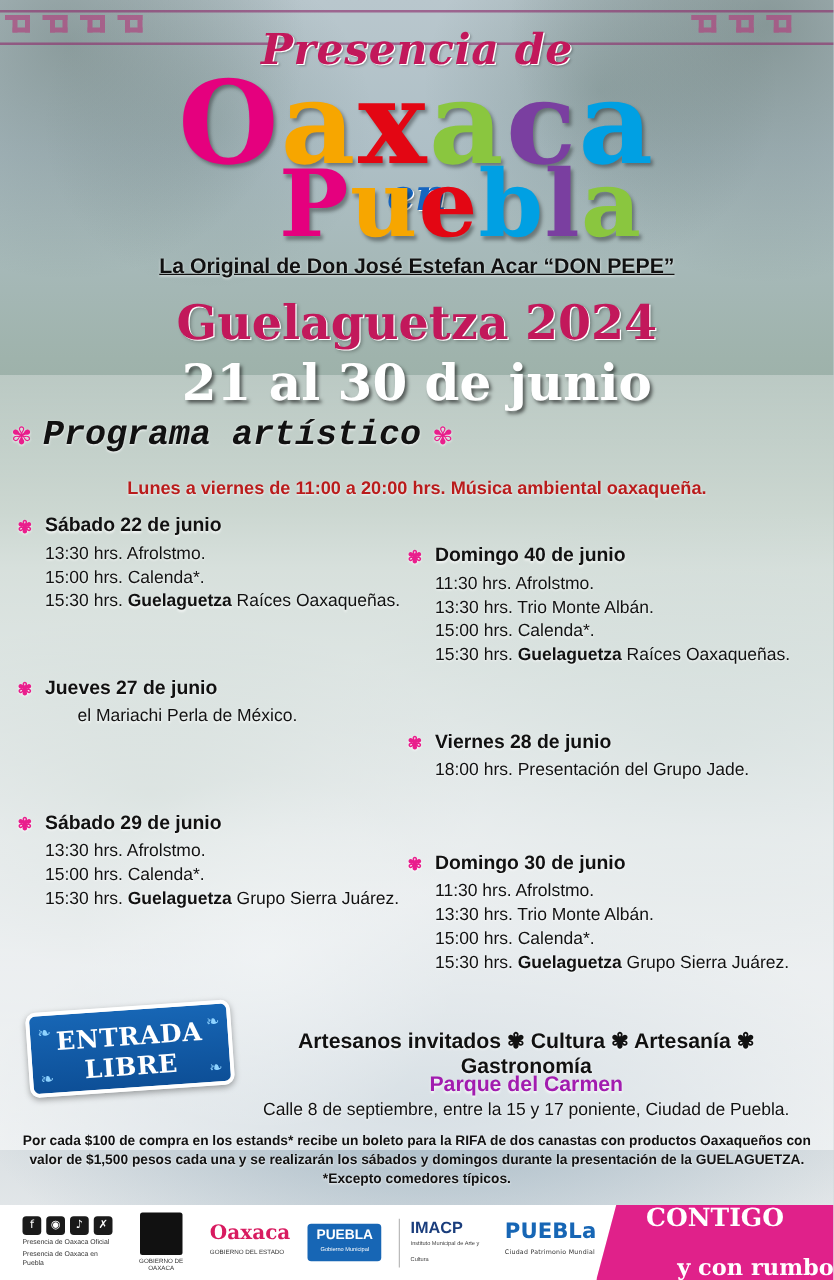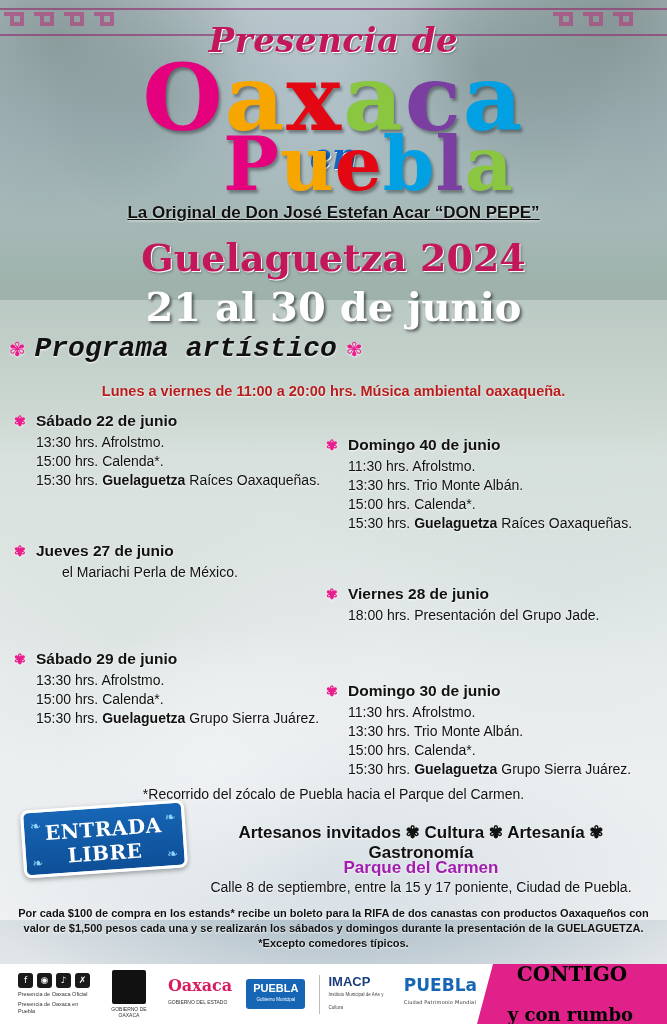--- a/index.html
+++ b/index.html
@@ -187,26 +187,26 @@
   }
   .logo-pue small{display:block;font-size:4.5px;font-weight:normal;}
   .logo-imac{
     border-left:1px solid #bbb;padding-left:8px;
     font-weight:bold;font-size:13px;color:#1a3d7c;line-height:13px;
   }
   .logo-imac small{display:block;font-size:4.5px;color:#444;font-weight:normal;}
   .logo-pueb2{font-family:"DejaVu Sans",sans-serif;font-weight:bold;font-size:17px;line-height:17px;}
   .logo-pueb2 small{display:block;font-size:5px;color:#333;font-weight:normal;letter-spacing:.2px;}
   .footer-right{
-    width:190px;height:100%;background:#e0218a;color:#000000;
+    width:190px;height:100%;background:#e0218a;color:#ffffff;
     display:flex;flex-direction:column;justify-content:center;align-items:center;
     clip-path:polygon(16px 0,100% 0,100% 100%,0 100%);
   }
   .footer-right .c1{font-family:"DejaVu Serif",serif;font-weight:bold;font-size:20px;line-height:21px;}
-  .footer-right .c2{font-family:"DejaVu Serif",serif;font-weight:bold;font-size:18px;line-height:19px;align-self:flex-end;padding-right:34px;margin-top:20px;}
+  .footer-right .c2{font-family:"DejaVu Serif",serif;font-weight:bold;font-size:18px;line-height:19px;align-self:flex-end;margin-top:20px;}
 </style>
 </head>
 <body>
 
 <div class="poster">
   <div class="scene-top"></div>
   <div class="scene-fountain"></div>
   <div class="overlay-white"></div>
 </div>
 
@@ -301,21 +301,20 @@
       <div class="ln"><span>15:30 hrs. </span><b>Guelaguetza</b><span> Grupo Sierra Juárez.</span></div>
     </div>
   <div class="blk b-dom30">
       <div class="hd"><span class="fl">✾</span><span>Domingo 30 de junio</span></div>
       <div class="ln">11:30 hrs. Afrolstmo.</div>
       <div class="ln">13:30 hrs. Trio Monte Albán.</div>
       <div class="ln">15:00 hrs. Calenda*.</div>
       <div class="ln"><span>15:30 hrs. </span><b>Guelaguetza</b><span> Grupo Sierra Juárez.</span></div>
     </div>
 
-  <div class="recorrido">*Recorrido del zócalo de Puebla hacia el Parque del Carmen.</div>
 
   <div class="entrada">
     <span class="sw l">❧</span>
     <span class="sw r">❧</span>
     <div class="t1">ENTRADA</div>
     <div class="t2">LIBRE</div>
     <span class="sw2 l">❧</span>
     <span class="sw2 r">❧</span>
   </div>
 

